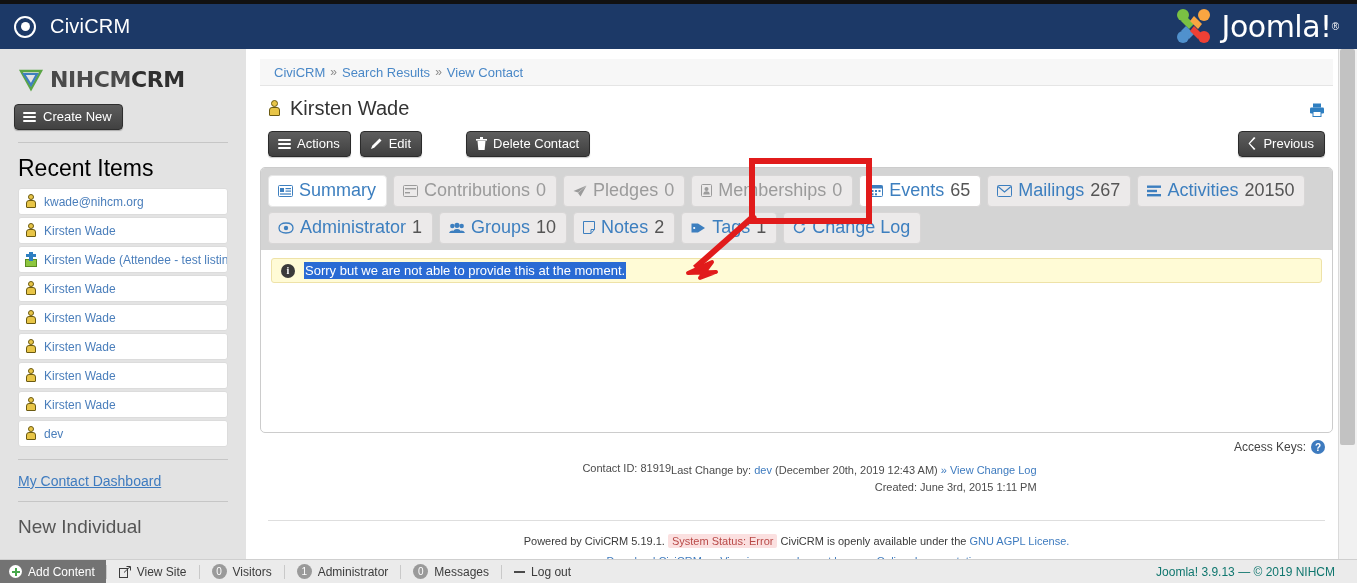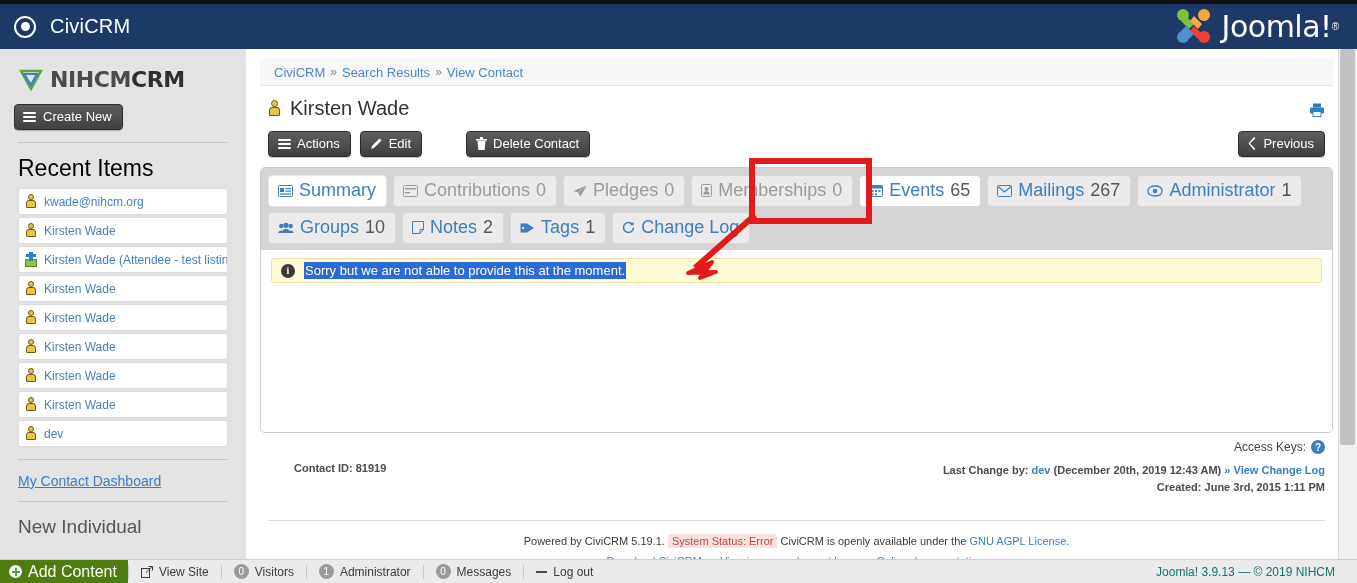--- a/index.html
+++ b/index.html
@@ -135,38 +135,38 @@
     color:#fff; font-size: 10px; font-weight: bold; display:flex;
     align-items:center; justify-content:center; font-family:"Liberation Serif", serif;
     flex: 0 0 auto;
   }
   .sel-text { background: #2a6bd4; color: #fff; margin-left: 9px; padding: 1px 1px; }
 
   
   .accesskeys { text-align:right; font-size: 12px; color:#444; margin: 7px 8px 0 0; display:flex; justify-content:flex-end; align-items:center; gap:5px;}
   .qmark { width: 14px; height: 14px; border-radius: 50%; background: #3e7bbf; color:#fff; font-size:10px; font-weight:bold; display:flex; align-items:center; justify-content:center;}
 
-  .meta-row { display:flex; justify-content:space-between; margin: 8px 8px 0 34px; font-size: 11px; color: #4b4b4b; font-weight: bold; }
+  .meta-row { display:flex; justify-content:center; margin: 8px 8px 0 34px; font-size: 11px; color: #4b4b4b; }
   .meta-right { text-align: right; line-height: 1.55; }
   .meta-right a { color:#3e7bbf; text-decoration:none; }
 
   .foot-rule { height:1px; background:#dedede; margin: 24px 8px 0 8px; }
   .powered { text-align:center; font-size: 11px; color:#3b3b3b; margin-top: 11px; line-height:1.8; }
   .powered a { color:#3e7bbf; text-decoration:none; }
   .sysstatus { background:#fbe0e0; color:#b94a48; padding: 1px 4px; border-radius:2px; }
 
   
   .adminbar {
     position:absolute; left:0; bottom:0; width:1357px; height: 24px;
     background: #ebebeb; border-top: 1px solid #cfcfcf;
     display:flex; align-items:center; font-size: 12px; color:#3c3c3c;
   }
   .addcontent {
-    background:#4d7c0f; color:#fff; height:24px; display:flex; align-items:center;
-    gap:6px; padding: 0 11px 0 9px; font-size: 16px;
+    background:#737373; color:#fff; height:24px; display:flex; align-items:center;
+    gap:6px; padding: 0 11px 0 9px; font-size: 12px;
   }
   .plus-circ { width:13px; height:13px; border-radius:50%; background:#fff; position:relative; }
   .plus-circ:before, .plus-circ:after { content:""; position:absolute; background:#48a84c; }
   .plus-circ:before { left:5.5px; top:2.5px; width:2px; height:8px; }
   .plus-circ:after { left:2.5px; top:5.5px; width:8px; height:2px; }
   .ab-item { display:flex; align-items:center; gap:6px; padding: 0 12px; height:24px; }
   .ab-div { width:1px; height: 14px; background:#c9c9c9; }
   .pill { background:#9a9a9a; color:#fff; border-radius:50%; width:15px; height:15px; font-size:10px; display:flex; align-items:center; justify-content:center; }
   .ab-right { margin-left:auto; padding-right: 22px; color:#0f766e; font-size:12px; }
   .dash { display:inline-block; width:11px; height:2px; background:#4a4a4a; }
@@ -416,20 +416,29 @@
 
           <span class="tab">
             <svg width="15" height="12" viewBox="0 0 15 12">
                 <rect x="0.5" y="0.5" width="14" height="11" rx="1" fill="none" stroke="#3d7fbf"></rect>
                 <path d="M1 1.5 L7.5 7 L14 1.5" fill="none" stroke="#3d7fbf" stroke-width="1.2"></path>
               </svg>
             <span>Mailings</span>
             <span class="cnt">267</span>
           </span>
 
+          <span class="tab">
+            <svg width="14" height="12" viewBox="0 0 14 12">
+                <rect x="0" y="0.5" width="14" height="2.4" fill="#3d7fbf"></rect>
+                <rect x="0" y="4.8" width="10" height="2.4" fill="#3d7fbf"></rect>
+                <rect x="0" y="9" width="14" height="2.4" fill="#3d7fbf"></rect>
+              </svg>
+            <span>Activities</span>
+            <span class="cnt">20150</span>
+          </span>
 
           <span class="tab">
             <svg width="16" height="12" viewBox="0 0 16 12">
                 <path d="M1 6 C1 2.5 4 1 8 1 C12 1 15 2.5 15 6 C15 9.5 12 11 8 11 C4 11 1 9.5 1 6 Z" fill="none" stroke="#3d7fbf" stroke-width="1.3"></path>
                 <circle cx="8" cy="6" r="2.2" fill="#3d7fbf"></circle>
               </svg>
             <span>Administrator</span>
             <span class="cnt">1</span>
           </span>
 

